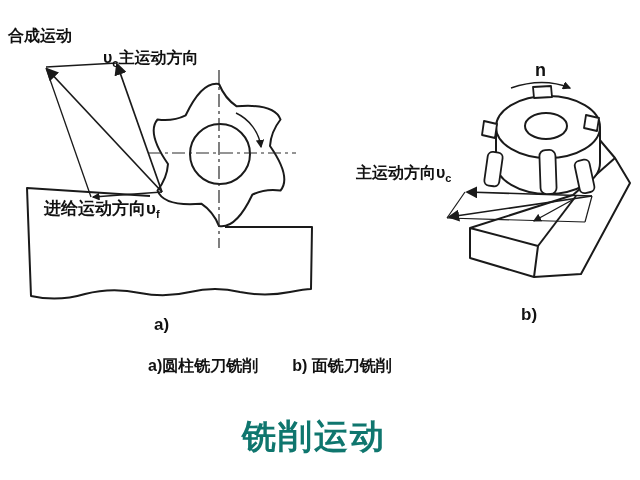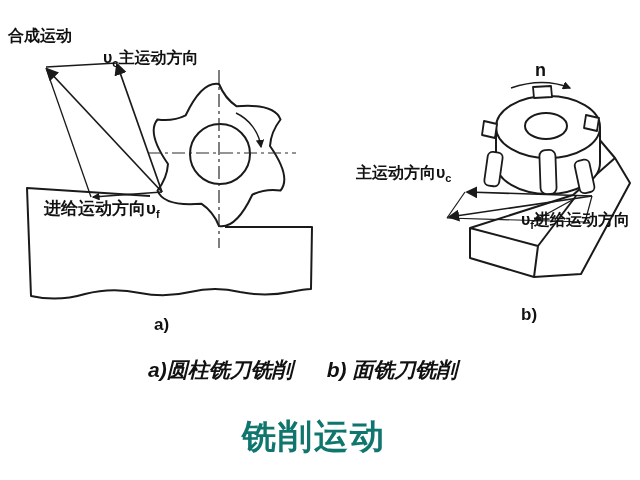--- a/index.html
+++ b/index.html
@@ -9,22 +9,22 @@
   }
   .stage svg{position:absolute;left:0;top:0;}
   .lbl{
     position:absolute;color:#111;font-weight:bold;font-size:16px;
     line-height:19px;white-space:nowrap;text-align:center;
   }
   .sub{font-size:11px;position:relative;top:4px;}
   .feedlbl{font-size:17px;}
   .figletter{font-size:17px;}
   .caption{
-    position:absolute;left:148px;top:356px;font-weight:bold;font-size:21px;
-    color:#111;white-space:nowrap;font-style:italic;
+    position:absolute;left:148px;top:356px;font-weight:bold;font-size:16px;
+    color:#111;white-space:nowrap;
   }
   .caption .gap{display:inline-block;width:34px;}
   .title{
     position:absolute;left:242px;top:414px;font-weight:bold;font-size:34px;
     color:#0f766e;letter-spacing:2px;white-space:nowrap;
   }
   .nlabel{font-size:18px;}
 </style>
 </head>
 <body>
@@ -123,23 +123,20 @@
 
   <div class="lbl figletter" style="left:154px;top:315px">a)</div>
 
   <div class="lbl nlabel" style="left:535px;top:61px">n</div>
 
   <div class="lbl" style="left:356px;top:163px">
     <span>主运动方向υ</span><span class="sub">c</span>
   </div>
 
 
-  <div class="lbl" style="left:521px;top:210px">
-    <span>υ</span><span class="sub">f</span><span>进给运动方向</span>
-  </div>
 
   <div class="lbl figletter" style="left:521px;top:305px">b)</div>
 
   <div class="caption">
     <span>a)圆柱铣刀铣削</span><span class="gap"></span><span>b) 面铣刀铣削</span>
   </div>
 
   <div class="title">铣削运动</div>
 
 </div>

